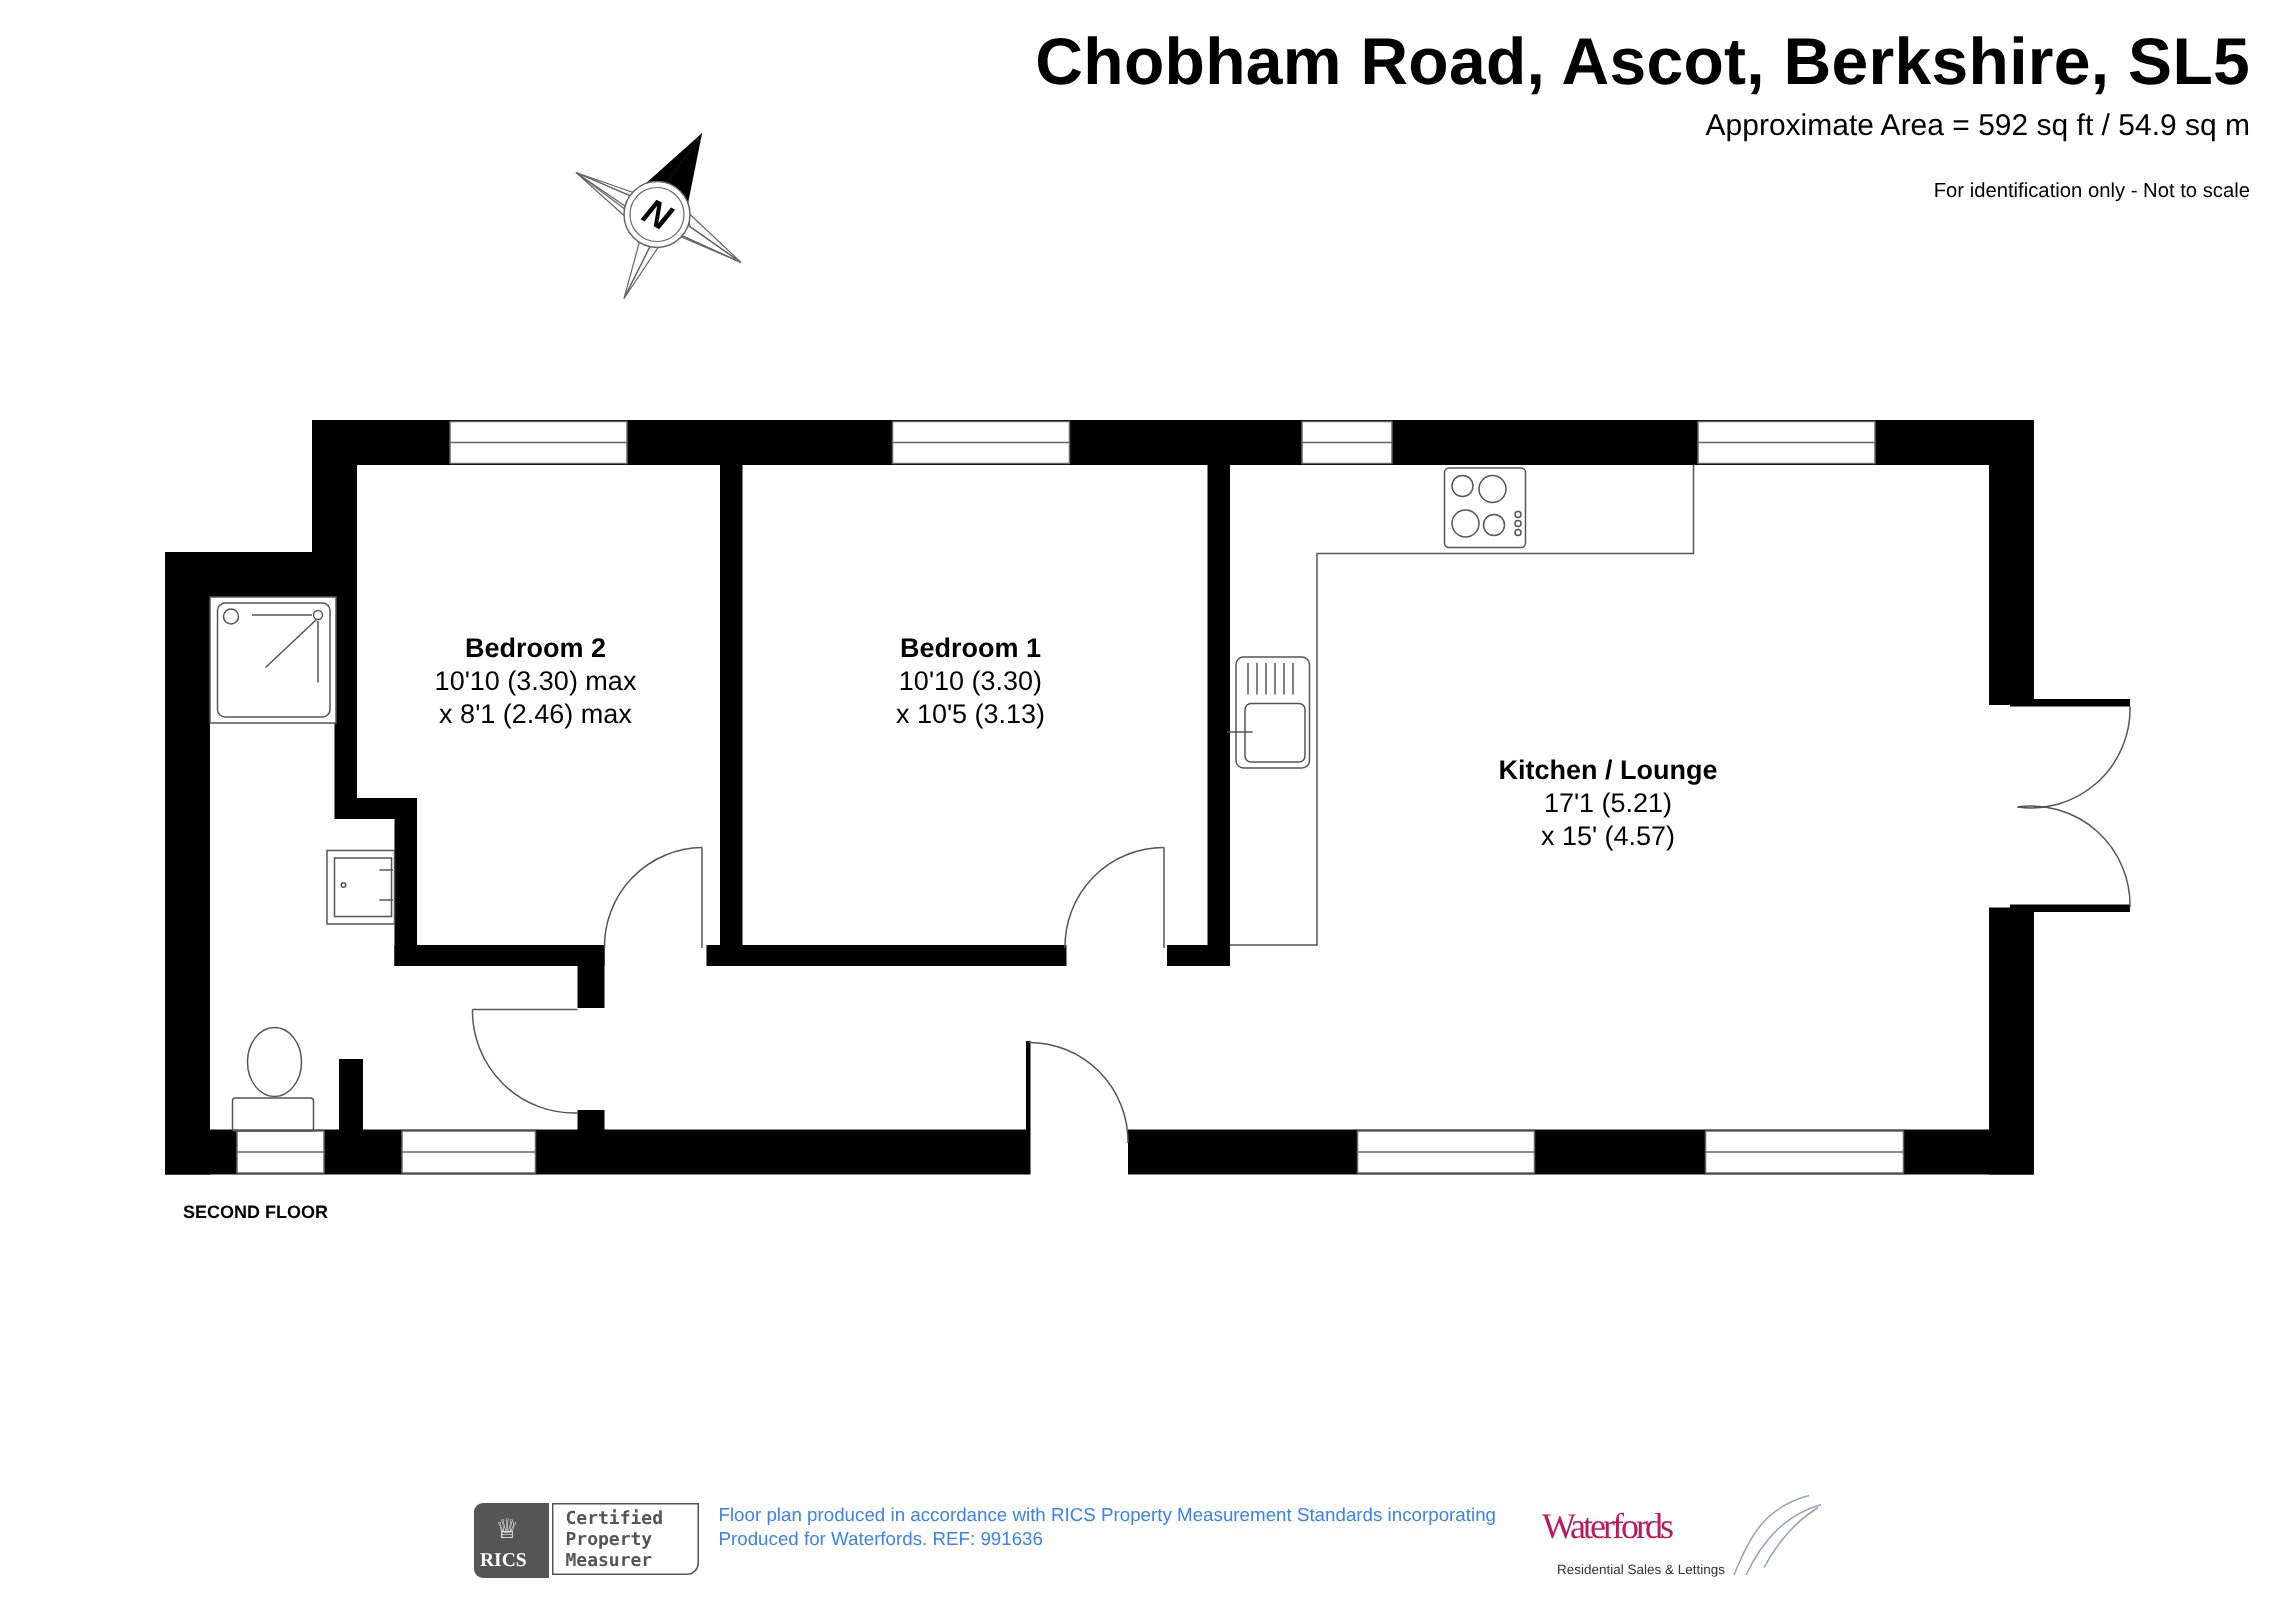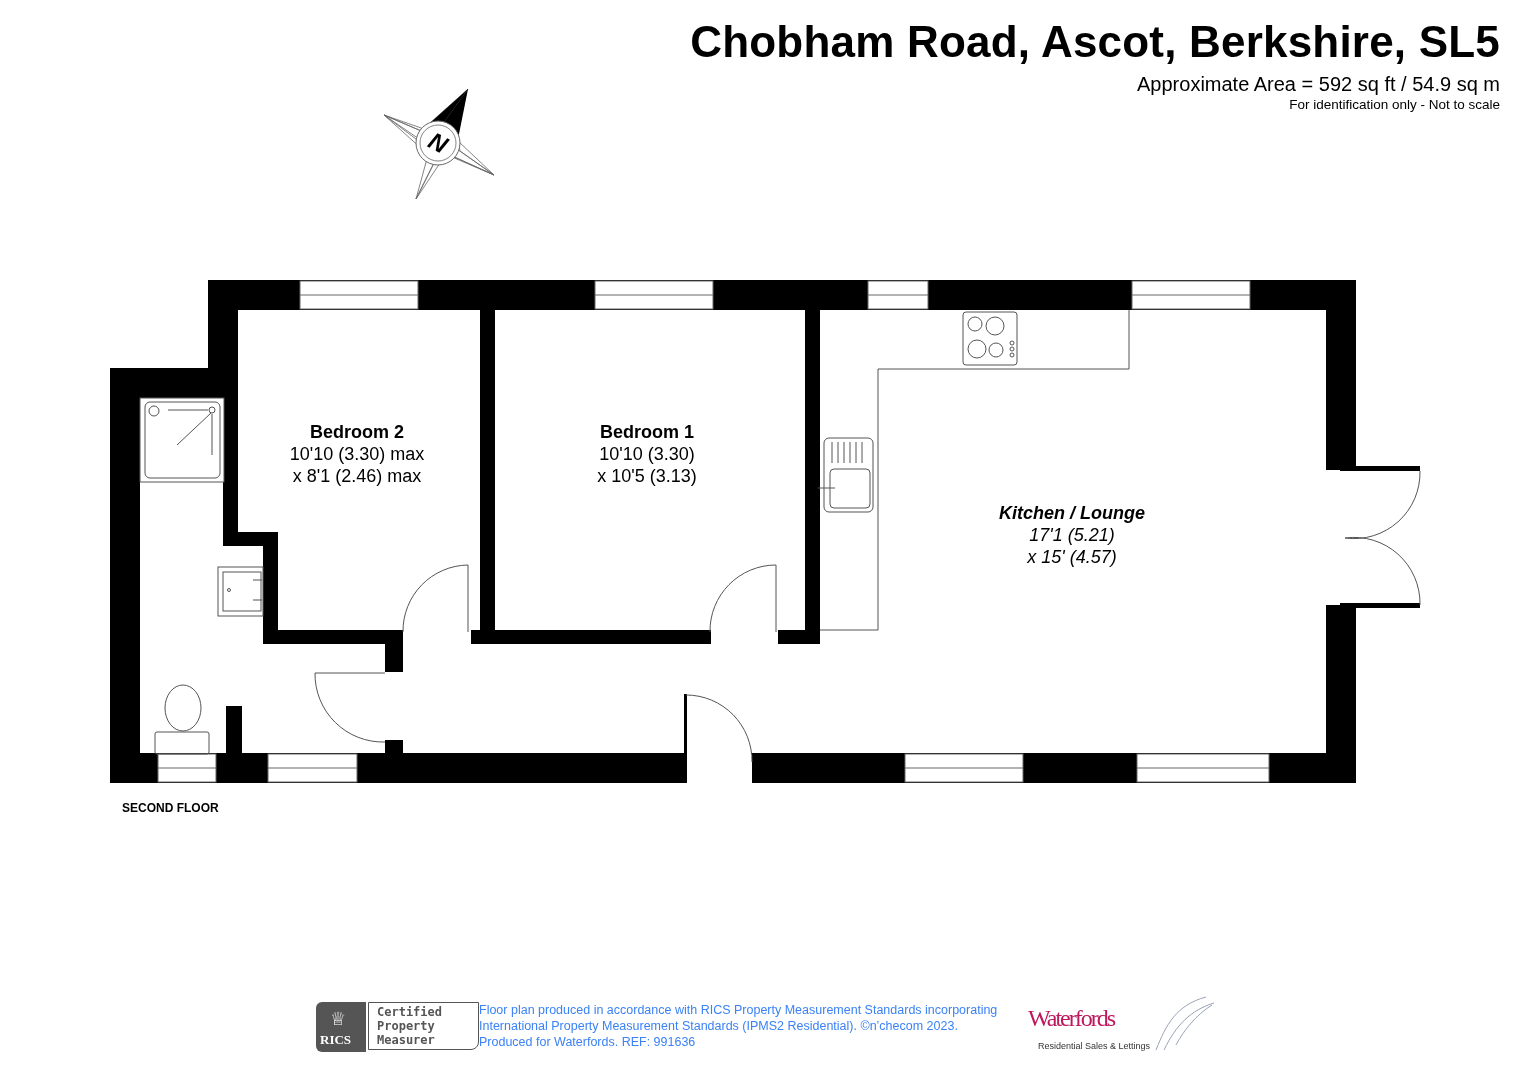--- a/index.html
+++ b/index.html
@@ -1,32 +1,32 @@
 <!DOCTYPE html>
 <html><head>
 <meta charset="utf-8">
 <style>
   html, body { margin: 0; padding: 0; background: #ffffff; }
   body { width: 1527px; height: 1080px; position: relative; overflow: hidden; font-family: "Liberation Sans", sans-serif; color: #000; }
   .header { position: absolute; right: 27px; top: 20px; text-align: right; }
   .title { font-size: 44px; font-weight: bold; letter-spacing: 0.2px; line-height: 44px; }
   .area { font-size: 20px; margin-top: 8px; line-height: 24px; }
-  .disclaimer { font-size: 13.5px; margin-top: 1px; line-height: 16px; }
+  .disclaimer { font-size: 13.5px; margin-top: 23px; line-height: 16px; }
   .compass { position: absolute; left: 380px; top: 85px; width: 120px; height: 120px; }
   .plan { position: absolute; left: 0; top: 0; width: 1527px; height: 1080px; }
   .room-label { position: absolute; text-align: center; transform: translateX(-50%); line-height: 22px; font-size: 18px; }
   .room-label .name { font-weight: bold; display: block; }
   .room-label .dim { display: block; }
   .floor-label { position: absolute; left: 122px; top: 801px; font-size: 12px; font-weight: bold; }
   .footer { position: absolute; left: 316px; top: 1000px; width: 900px; height: 60px; }
   .rics { position: absolute; left: 0; top: 2px; width: 152px; height: 50px; }
   .rics-dark { position: absolute; left: 0; top: 0; width: 50px; height: 50px; background: #555; border-radius: 6px 0 0 6px; color: #fff; }
   .rics-dark .lion { position: absolute; left: 14px; top: 6px; font-size: 18px; color: #fff; }
   .rics-dark .rics-text { position: absolute; left: 4px; top: 30px; font-size: 13px; font-weight: bold; font-family: "Liberation Serif", serif; }
-  .rics-box { position: absolute; left: 52px; top: 0; width: 111px; height: 48px; border: 1.5px solid #555; border-left: 1.5px solid #555; border-radius: 0 0 8px 0; box-sizing: border-box; padding: 2px 0 0 8px; font-family: "DejaVu Sans Mono", monospace; font-size: 12px; font-weight: bold; line-height: 14px; color: #555; }
+  .rics-box { position: absolute; left: 52px; top: 0; width: 98px; height: 48px; border: 1.5px solid #555; border-left: 1.5px solid #555; border-radius: 0 0 8px 0; box-sizing: border-box; padding: 2px 0 0 8px; font-family: "DejaVu Sans Mono", monospace; font-size: 12px; font-weight: bold; line-height: 14px; color: #555; }
   .footer-text { position: absolute; left: 163px; top: 2px; font-size: 12.5px; line-height: 16px; color: #3b82f6; white-space: nowrap; }
   .brand { position: absolute; left: 710px; top: -5px; width: 190px; height: 66px; }
   .brand .logo-word { position: absolute; left: 2px; top: 10px; font-family: "Liberation Serif", serif; font-size: 24px; color: #be185d; letter-spacing: -2px; }
   .brand .tagline { position: absolute; left: 12px; top: 46px; font-size: 9px; color: #333; }
   .brand .swash { position: absolute; left: 120px; top: 0; width: 70px; height: 60px; }
 </style>
 </head>
 <body>
 
 <div class="header">
@@ -178,21 +178,21 @@
 <div class="room-label" style="left:357px; top:421px;">
   <span class="name">Bedroom 2</span>
   <span class="dim">10'10 (3.30) max</span>
   <span class="dim">x 8'1 (2.46) max</span>
 </div>
 <div class="room-label" style="left:647px; top:421px;">
   <span class="name">Bedroom 1</span>
   <span class="dim">10'10 (3.30)</span>
   <span class="dim">x 10'5 (3.13)</span>
 </div>
-<div class="room-label" style="left:1072px; top:502px;font-style:italic;">
+<div class="room-label" style="left:1072px; top:502px;">
   <span class="name">Kitchen / Lounge</span>
   <span class="dim">17'1 (5.21)</span>
   <span class="dim">x 15' (4.57)</span>
 </div>
 
 <div class="floor-label">SECOND FLOOR</div>
 
 <div class="footer">
   <div class="rics">
     <div class="rics-dark">
@@ -200,21 +200,20 @@
       <span class="rics-text">RICS</span>
     </div>
     <div class="rics-box">
       <div>Certified</div>
       <div>Property</div>
       <div>Measurer</div>
     </div>
   </div>
   <div class="footer-text">
     <div>Floor plan produced in accordance with RICS Property Measurement Standards incorporating</div>
-    <div>International Property Measurement Standards (IPMS2 Residential).   ©n’checom 2023.</div>
     <div>Produced for Waterfords.   REF: 991636</div>
   </div>
   <div class="brand">
     <svg class="swash" viewBox="0 0 70 60">
       <path d="M10 55 C 20 30, 30 10, 60 2 M18 55 C 30 30, 45 15, 68 8 M30 50 C 38 35, 50 20, 66 10" fill="none" stroke="#9aa3b5" stroke-width="1"></path>
     </svg>
     <span class="logo-word">Waterfords</span>
     <span class="tagline">Residential Sales &amp; Lettings</span>
   </div>
 </div>

